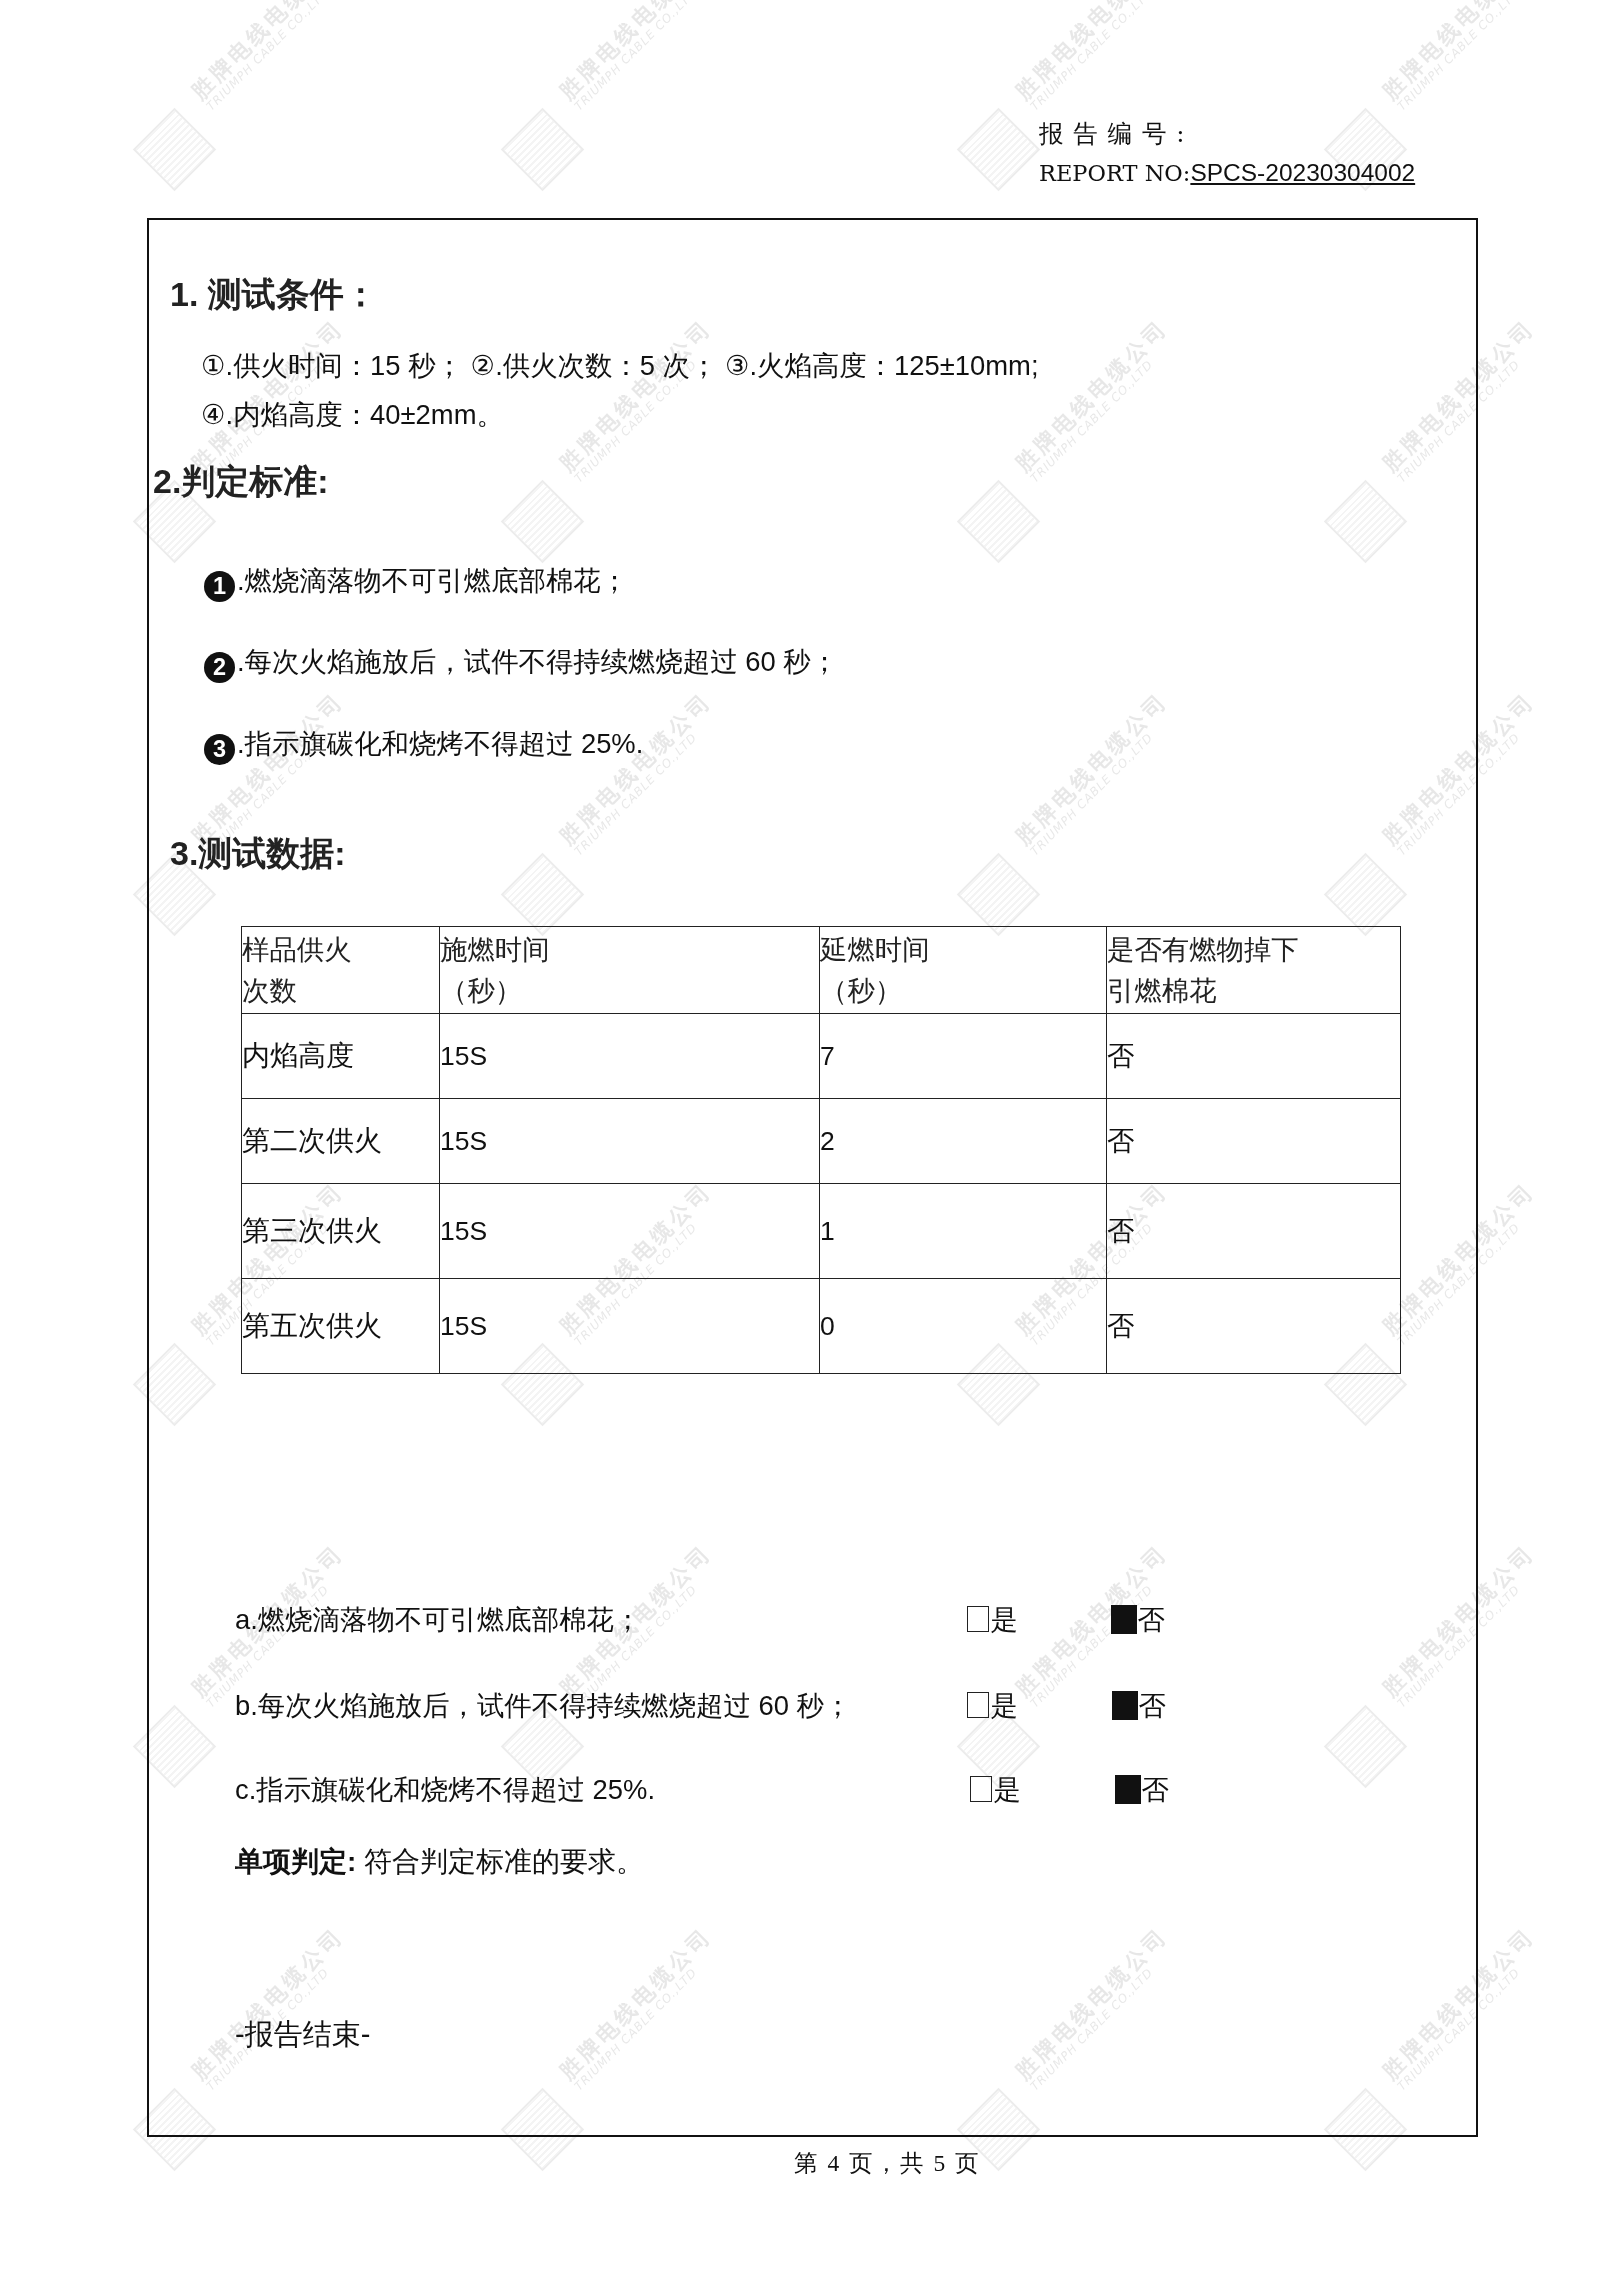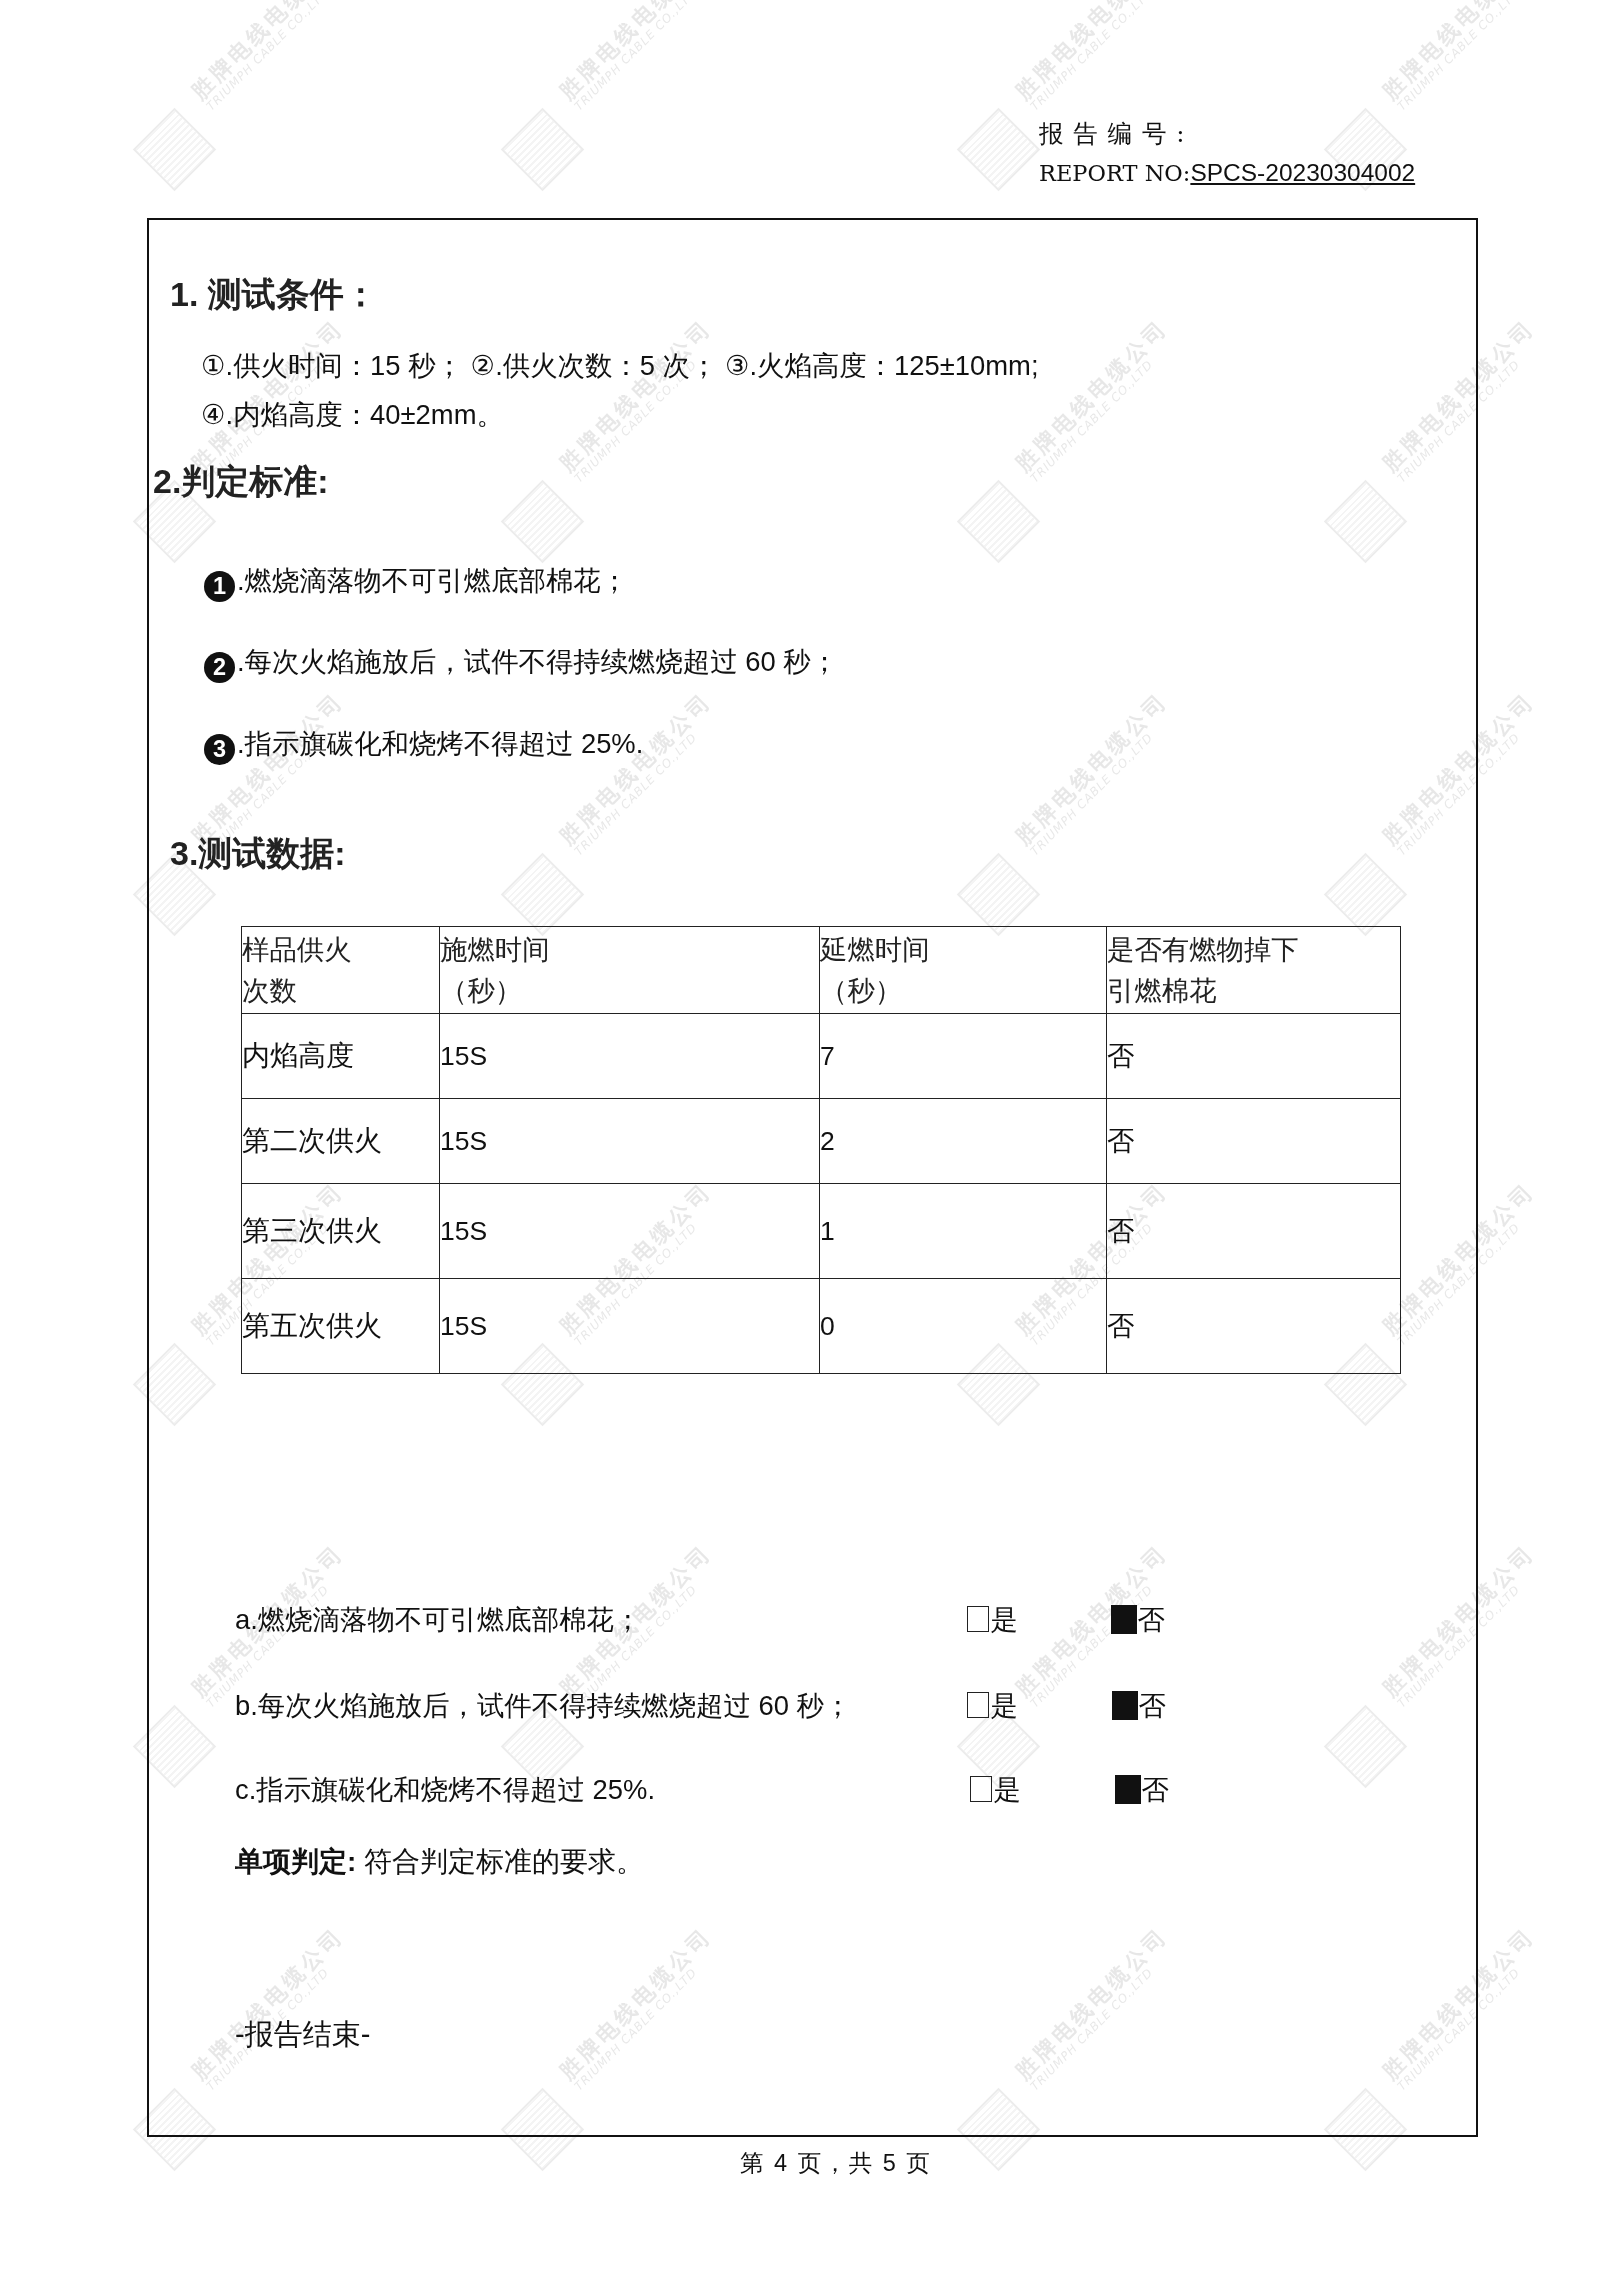--- a/index.html
+++ b/index.html
@@ -36,21 +36,21 @@
   table.data td.no { font-family:"DejaVu Serif", serif; font-size:27.4px; }
 
   .check-row { position:absolute; left:235px; font-family:"Liberation Sans","DejaVu Sans",sans-serif; font-size:27.4px; white-space:nowrap; }
   .opt { position:absolute; font-family:"DejaVu Serif", serif; font-size:27.4px; white-space:nowrap; }
   .box-empty { display:inline-block; width:19.6px; height:23.5px; border:1.5px solid #222; vertical-align:-2.9px; margin-right:2px; }
   .box-filled { display:inline-block; width:25.5px; height:29px; background:#111; vertical-align:-4.9px; margin-right:1px; }
 
   .verdict { position:absolute; left:235px; top:1843px; font-family:"Liberation Sans", sans-serif; font-size:28px; }
   .verdict b { font-weight:bold; }
   .end-mark { position:absolute; left:235px; top:2015px; font-family:"Liberation Sans", sans-serif; font-size:29px; }
-  .page-footer { position:absolute; left:740px; top:2147px; font-family:Liberation Sans, sans-serif; font-size:23.5px; letter-spacing:2px; }
+  .page-footer { position:absolute; left:794px; top:2147px; font-family:Liberation Serif, serif; font-size:23.5px; letter-spacing:2px; }
 </style>
 </head>
 <body>
 
 <div>
   <div class="wm" style="left:137px;top:59px;">
       <div class="diamond"></div>
       <div class="txt">
         <div class="cn">胜牌电线电缆公司</div>
         <div class="en">TRIUMPH CABLE CO.,LTD</div>

